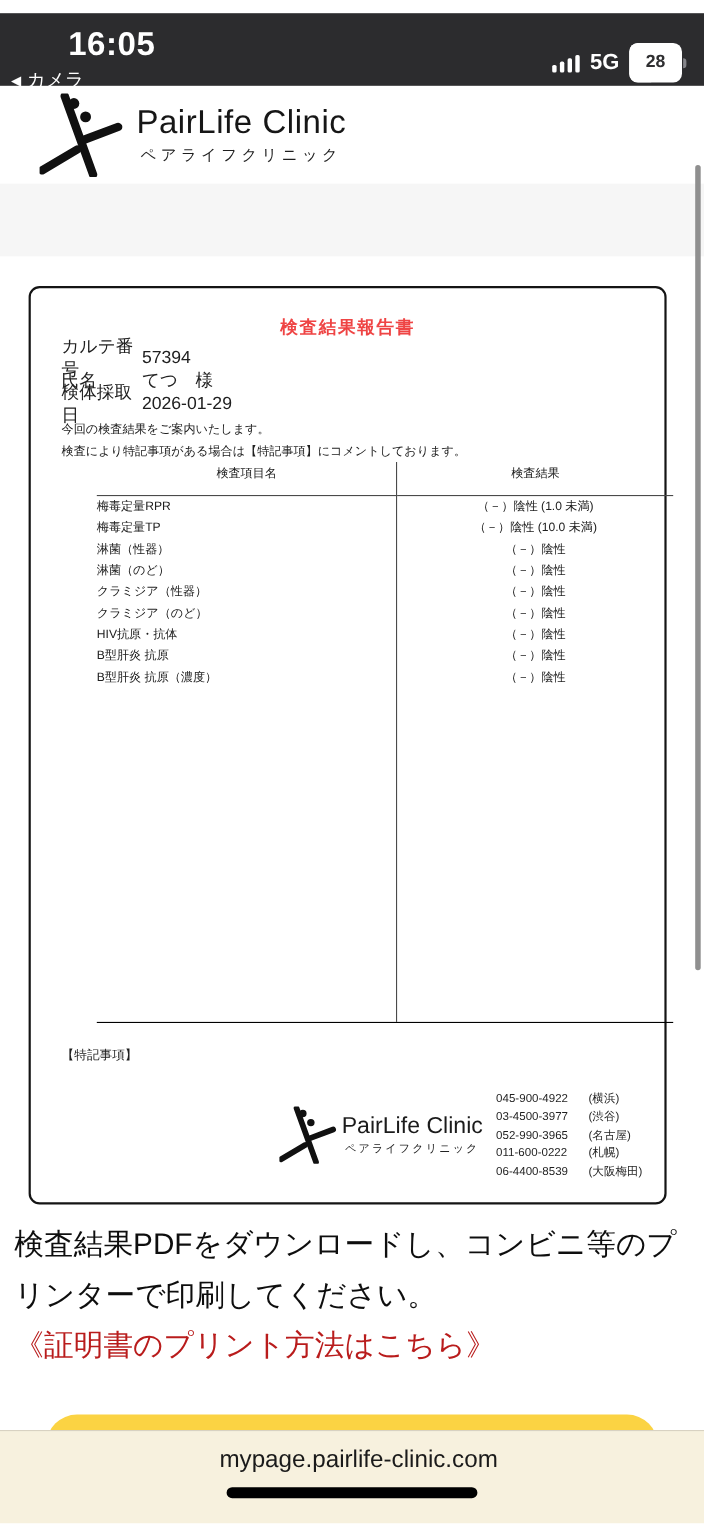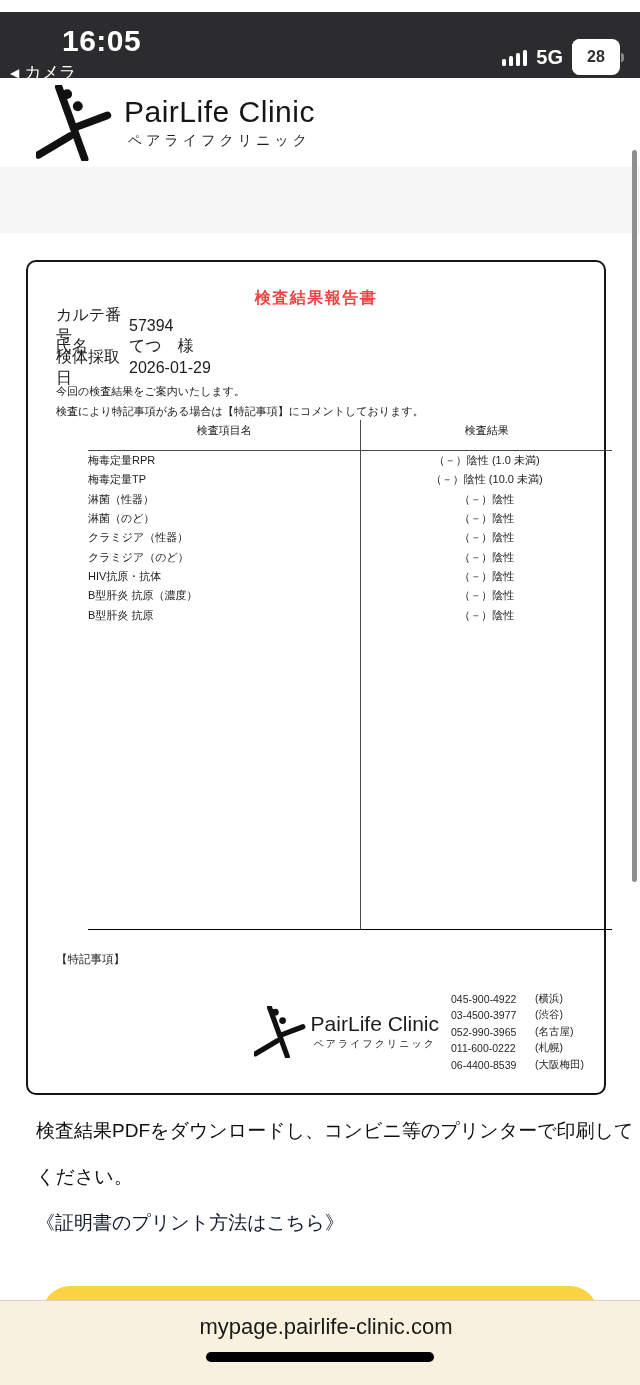--- a/index.html
+++ b/index.html
@@ -52,22 +52,22 @@
   .doc-footer{position:absolute;right:20px;bottom:20px;display:flex;align-items:center;gap:12px;}
   .f-brand{display:flex;align-items:center;}
   .f-logo{width:52px;height:52px;}
   .f-brand-text{text-align:center;margin-left:5px;}
   .f-brand-en{font-size:21px;color:#1b1b1b;}
   .f-brand-ja{font-size:10px;letter-spacing:2px;color:#222;margin-top:1px;}
   .phones{font-size:10.5px;color:#1f1f1f;}
   .phone-row{display:flex;height:16.5px;align-items:center;}
   .phone-num{width:84px;}
   
-  .instructions{position:absolute;left:36px;top:1108px;width:604px;font-size:19px;line-height:46px;color:#0e0e0e;}
-  .print-link{display:inline-block;color:#0f172a;text-decoration:none;margin-top:0px;}
+  .instructions{position:absolute;left:13px;top:1108px;width:604px;font-size:27px;line-height:46px;color:#0e0e0e;}
+  .print-link{display:inline-block;color:#b91c1c;text-decoration:none;margin-top:0px;}
   
   .yellow-button{position:absolute;left:42px;top:1286px;width:556px;height:70px;background:#fbd343;border-radius:28px;z-index:1;border:none;}
   .browser-bar{position:absolute;left:0;top:1300px;width:640px;height:85px;background:#f7f1de;border-top:1px solid #d8d2c2;z-index:2;box-sizing:border-box;padding-left:12px;}
   .url{margin-top:13px;text-align:center;font-size:22px;color:#1a1a1a;}
   .home-indicator{position:absolute;left:50%;transform:translateX(-50%);top:51px;width:228px;height:10px;border-radius:5px;background:#000;}
   .scrollbar{position:absolute;right:3px;top:150px;width:5px;height:732px;background:#8f8f8f;border-radius:3px;z-index:3;}
 </style>
 </head>
 <body>
 
@@ -155,24 +155,24 @@
       <div class="trow">
           <span>クラミジア（性器）</span>
         </div>
       <div class="trow">
           <span>クラミジア（のど）</span>
         </div>
       <div class="trow">
           <span>HIV抗原・抗体</span>
         </div>
       <div class="trow">
+          <span>B型肝炎 抗原</span>
+        </div>
+      <div class="trow">
           <span>B型肝炎 抗原（濃度）</span>
-        </div>
-      <div class="trow">
-          <span>B型肝炎 抗原</span>
         </div>
     </div>
     <div class="tcol-right">
       <div class="thead">検査結果</div>
       <div class="trow">
           <span>（－）陰性 (1.0 未満)</span>
         </div>
       <div class="trow">
           <span>（－）陰性 (10.0 未満)</span>
         </div>

